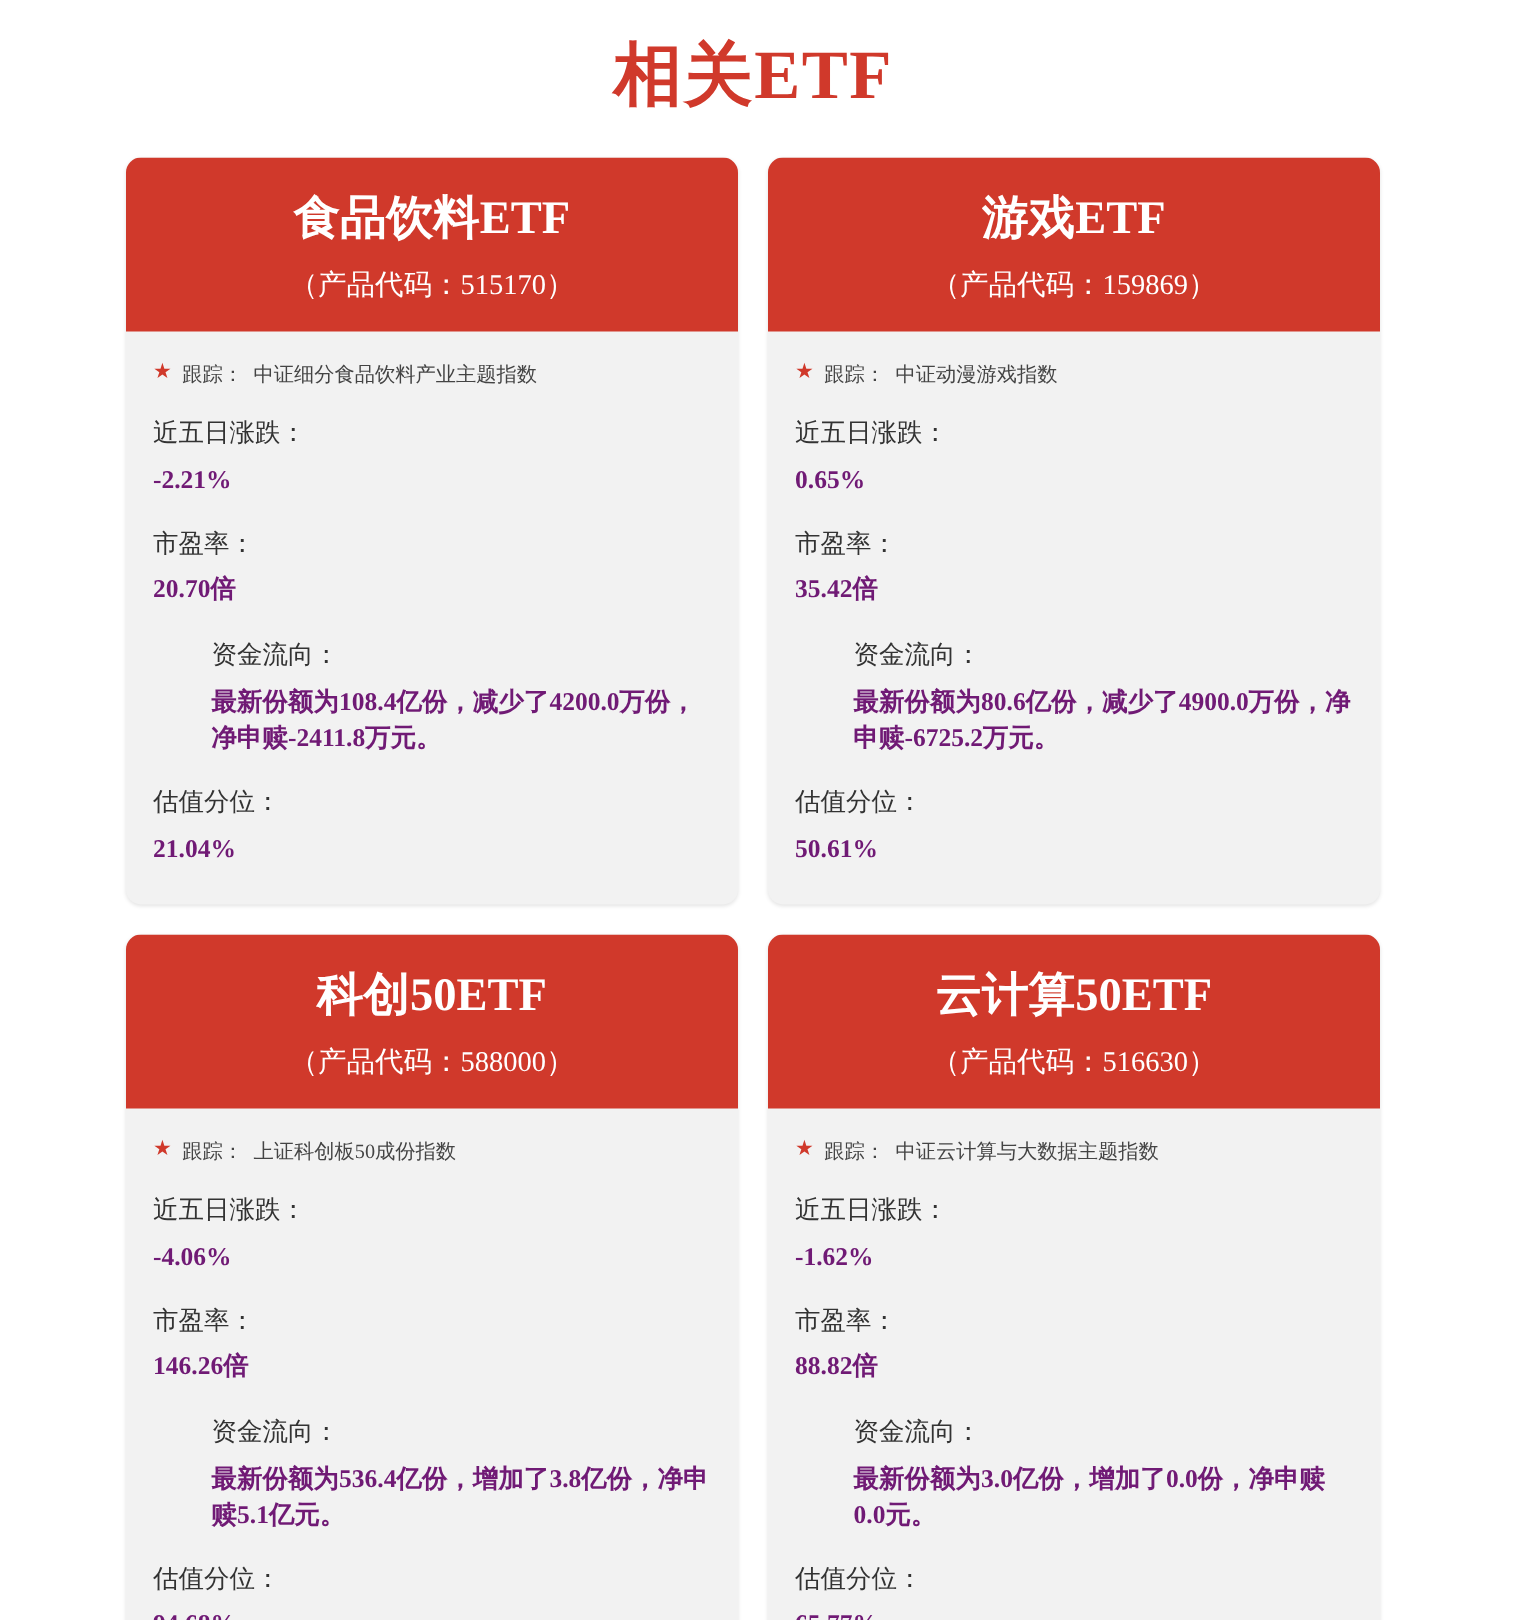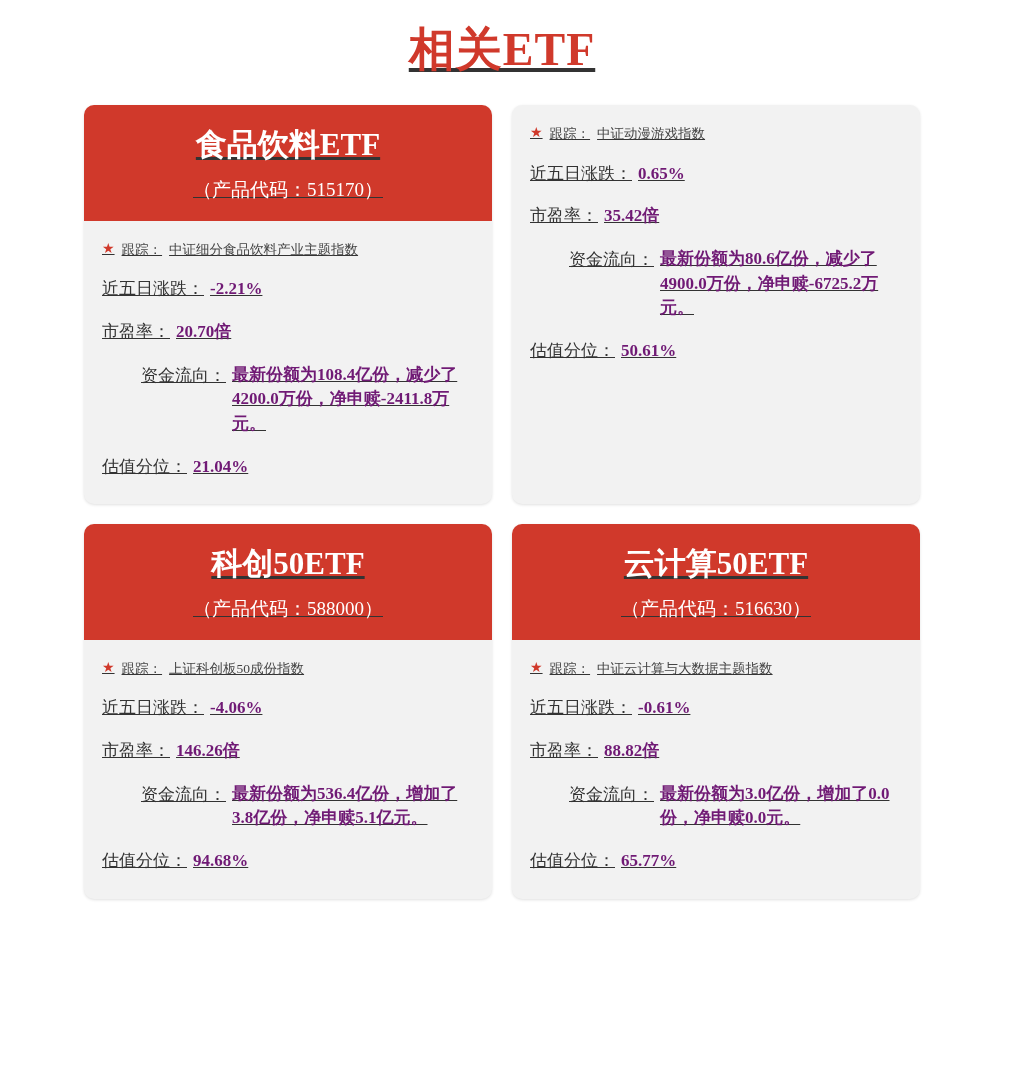--- a/index.html
+++ b/index.html
@@ -11,21 +11,20 @@
     height: 1080px;
     background: #ffffff;
     font-family: "Liberation Serif", serif;
     color: #333333;
   }
   .page {
     width: 1004px;
     height: 1080px;
     box-sizing: border-box;
     position: relative;
-    text-decoration: underline;
   }
   .page-title {
     text-align: center;
     color: #d0392b;
     font-family: "Liberation Serif", serif;
     font-weight: bold;
     font-size: 46px;
     letter-spacing: 1px;
     padding-top: 22px;
     padding-bottom: 10px;
@@ -86,20 +85,21 @@
   .track-text {
     line-height: 1.3;
   }
   .metric {
     display: flex;
     align-items: flex-start;
     gap: 6px;
     padding: 9px 0;
     font-size: 17px;
     line-height: 1.45;
+    flex-direction: column;
   }
   .metric-label {
     color: #333333;
     flex: none;
     font-weight: normal;
   }
   .metric-value {
     color: #701a75;
     font-weight: bold;
   }
@@ -147,20 +147,24 @@
           <span class="metric-value">最新份额为108.4亿份，减少了4200.0万份，净申赎-2411.8万元。</span>
         </div>
         <div class="metric">
           <span class="metric-label">估值分位：</span>
           <span class="metric-value">21.04%</span>
         </div>
       </div>
     </div>
 
     <div class="card">
+      <div class="card-head">
+        <div class="card-name">游戏ETF</div>
+        <div class="card-code">（产品代码：159869）</div>
+      </div>
       <div class="card-body">
         <div class="track-row">
           <span class="star-icon">★</span>
           <span class="track-text">跟踪：</span>
           <span class="track-text">中证动漫游戏指数</span>
         </div>
         <div class="metric">
           <span class="metric-label">近五日涨跌：</span>
           <span class="metric-value">0.65%</span>
         </div>
@@ -215,21 +219,21 @@
         <div class="card-code">（产品代码：516630）</div>
       </div>
       <div class="card-body">
         <div class="track-row">
           <span class="star-icon">★</span>
           <span class="track-text">跟踪：</span>
           <span class="track-text">中证云计算与大数据主题指数</span>
         </div>
         <div class="metric">
           <span class="metric-label">近五日涨跌：</span>
-          <span class="metric-value">-0.61%</span>
+          <span class="metric-value">-1.62%</span>
         </div>
         <div class="metric">
           <span class="metric-label">市盈率：</span>
           <span class="metric-value">88.82倍</span>
         </div>
         <div class="metric flow">
           <span class="metric-label">资金流向：</span>
           <span class="metric-value">最新份额为3.0亿份，增加了0.0份，净申赎0.0元。</span>
         </div>
         <div class="metric">

